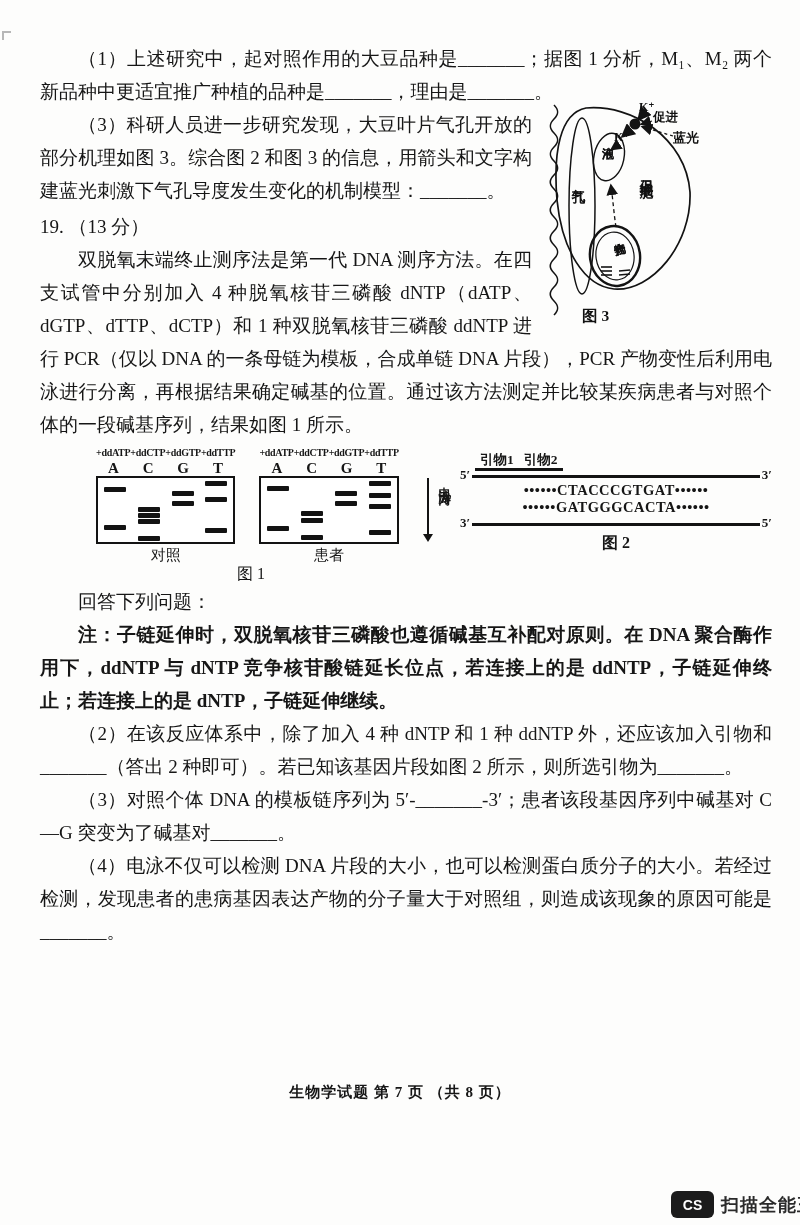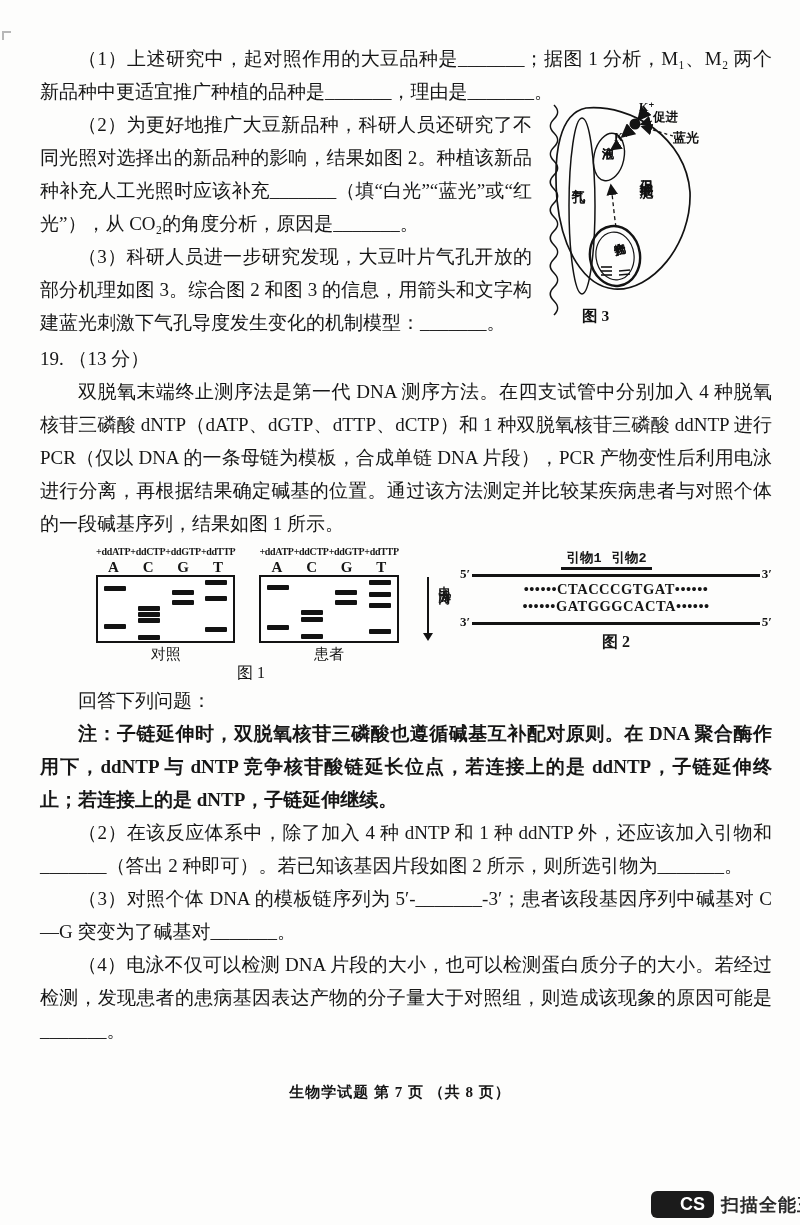--- a/index.html
+++ b/index.html
@@ -43,38 +43,38 @@
   .f1cap{text-align:center;font-weight:normal;font-size:16px;line-height:18px;margin-top:1px;width:310px;}
   .dircol{display:flex;margin-top:30px;gap:4px;}
   .arrowstack{display:flex;flex-direction:column;align-items:center;margin-top:1px;}
   .aline{border-left:2.5px solid #131313;height:56px;}
   .ahead{width:0;height:0;border-left:5px solid transparent;border-right:5px solid transparent;
          border-top:8px solid #131313;}
   .dirtext{writing-mode:vertical-rl;text-orientation:upright;font-size:12.5px;font-weight:bold;
            line-height:15px;letter-spacing:2px;}
 
   .fig2{width:324px;padding-top:5px;}
-  .f2-primertop{display:flex;justify-content:center;padding:0 34px 0 15px;margin-bottom:-3px;font-family:Liberation Mono, monospace;}
+  .f2-primertop{display:flex;justify-content:flex-start;padding:0 34px 0 15px;margin-bottom:-3px;}
   .f2-primerbottom{display:flex;justify-content:space-between;padding:0 30px 0 11px;margin-top:-3px;}
   .primer-label{font-size:13.5px;font-weight:bold;line-height:16px;padding:0 5px;}
   .primer-label.top{border-bottom:3.5px solid #131313;}
   .primer-label.bottom{border-top:3.5px solid #131313;}
   .f2-strand{display:flex;align-items:center;gap:2px;font-weight:bold;}
   .endlabel{font-size:13px;line-height:14px;}
   .strandline{flex:1;border-top:3px solid #131313;margin-top:3px;}
   .f2-seq{text-align:center;font-weight:bold;font-size:14.5px;line-height:17px;letter-spacing:0.5px;}
   .figcap{text-align:center;font-weight:bold;font-size:16px;line-height:18px;margin-top:4px;}
 
   
   .footer{position:absolute;top:1083px;left:0;width:100%;text-align:center;
           font-weight:bold;font-size:15px;letter-spacing:1px;}
   .wm{position:absolute;right:-16px;bottom:7px;display:flex;align-items:center;gap:7px;
       font-family:"Liberation Sans","DejaVu Sans",sans-serif;}
   .wm-badge{width:43px;height:27px;background:#1b1b1b;border-radius:6px;color:#fff;
-            font-weight:bold;font-size:18px;display:flex;align-items:center;justify-content:center;padding-left:20px;}
+            font-weight:bold;font-size:14px;display:flex;align-items:center;justify-content:center;}
   .wm-text{font-size:18px;font-weight:bold;color:#2a2a2a;letter-spacing:1px;white-space:nowrap;}
   .scanmark{position:absolute;left:2px;top:31px;width:7px;height:7px;
             border-left:2px solid #9a9a9a;border-top:2px solid #9a9a9a;opacity:.7;}
 </style>
 </head>
 <body>
 
 <div class="page">
   <div class="scanmark"></div>
 
@@ -125,21 +125,20 @@
         <span class="f3lab f3-kin">K⁺</span>
         <span class="f3lab f3-promote">促进</span>
         <span class="f3lab f3-blue">蓝光</span>
         <span class="f3lab f3-vacuole vtext">液泡</span>
         <span class="f3lab f3-stoma vtext">气孔</span>
         <span class="f3lab f3-guard vtext">保卫细胞</span>
         <span class="f3lab f3-product vtext">光合产物</span>
         <span class="f3lab f3-cap">图 3</span>
       </div>
 
-      <p class="para">（2）为更好地推广大豆新品种，科研人员还研究了不同光照对选择出的新品种的影响，结果如图 2。种植该新品种补充人工光照时应该补充_______（填“白光”“蓝光”或“红光”），从 CO₂的角度分析，原因是_______。</p>
       <p class="para">（3）科研人员进一步研究发现，大豆叶片气孔开放的部分机理如图 3。综合图 2 和图 3 的信息，用箭头和文字构建蓝光刺激下气孔导度发生变化的机制模型：_______。</p>
     </div>
 
     <p class="para q19head">19. （13 分）</p>
     <p class="para">双脱氧末端终止测序法是第一代 DNA 测序方法。在四支试管中分别加入 4 种脱氧核苷三磷酸 dNTP（dATP、dGTP、dTTP、dCTP）和 1 种双脱氧核苷三磷酸 ddNTP 进行 PCR（仅以 DNA 的一条母链为模板，合成单链 DNA 片段），PCR 产物变性后利用电泳进行分离，再根据结果确定碱基的位置。通过该方法测定并比较某疾病患者与对照个体的一段碱基序列，结果如图 1 所示。</p>
 
     <div class="figures">
 
       <div class="fig1">
         <div class="f1row">

